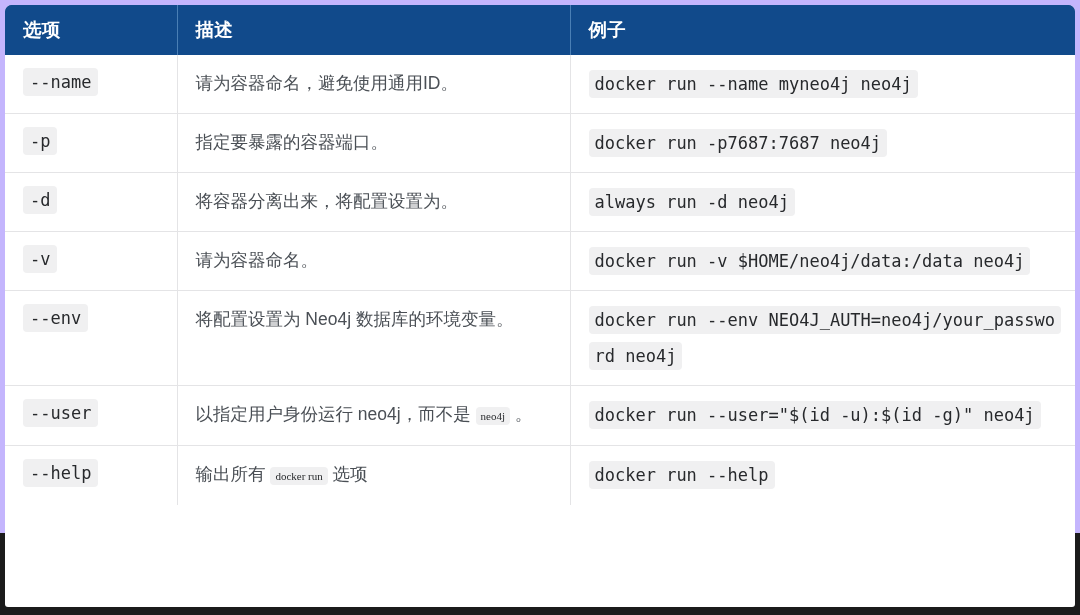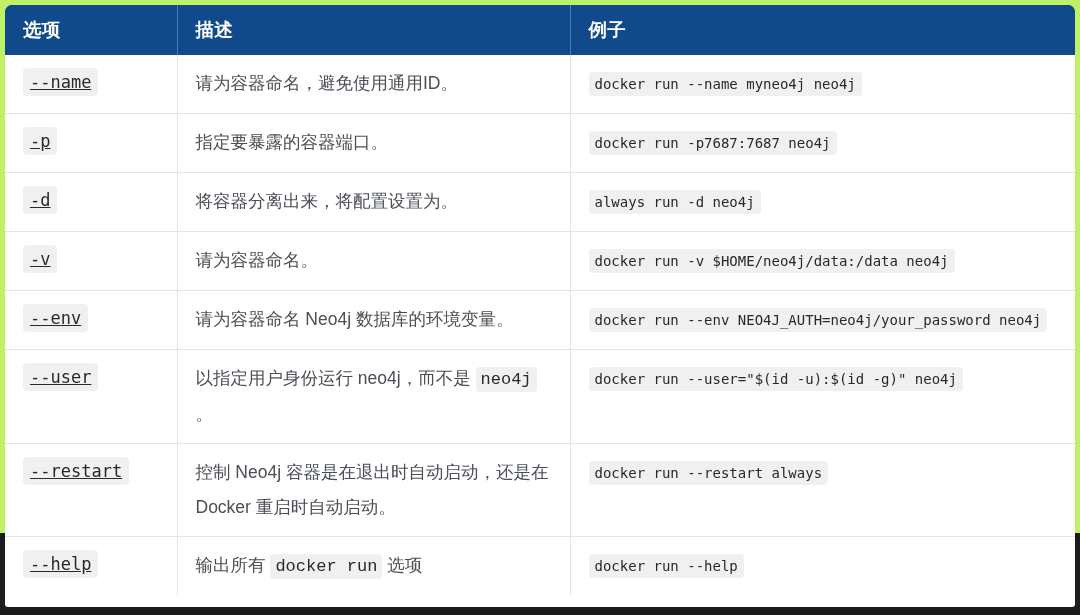--- a/index.html
+++ b/index.html
@@ -12,21 +12,21 @@
     width: 1080px;
     height: 615px;
     font-family: "Liberation Sans", sans-serif;
     overflow: hidden;
   }
 
   .page {
     position: relative;
     width: 1080px;
     height: 533px;
-    background: #bef264;
+    background: #c4b5fd;
     padding: 5px 0 4px 5px;
   }
 
   .table-wrap {
     position: relative;
     width: 1070px;
     height: 602px;
     background: #ffffff;
     border-radius: 7px 7px 3px 3px;
     overflow: hidden;
@@ -78,43 +78,42 @@
     font-family: "Liberation Sans", sans-serif;
     word-break: break-all;
   }
 
   
   code, .chip {
     font-family: "DejaVu Sans Mono", "Liberation Mono", monospace;
     background: #f0f0f1;
     border-radius: 4px;
     color: #27292c;
-    text-decoration: underline;
   }
   .chip {
     display: inline;
     font-size: 17px;
     padding: 4px 7px;
     line-height: 30px;
     white-space: nowrap;
   }
   .desc .chip-inline {
-    font-family: Liberation Mono, monospace;
+    font-family: Liberation Serif, serif;
     background: #f0f0f1;
     border-radius: 4px;
     color: #27292c;
-    font-size: 17px;
+    font-size: 11px;
     padding: 3px 5px;
     word-break: break-all;
   }
 
   
   .example {
     font-family: "DejaVu Sans Mono", "Liberation Mono", monospace;
-    font-size: 14px;
+    font-size: 17px;
     line-height: 36px;
     color: #27292c;
     word-break: break-all;
   }
   .example .chip-ex {
     background: #f0f0f1;
     border-radius: 4px;
     padding: 4px 6px;
     box-decoration-break: clone;
     -webkit-box-decoration-break: clone;
@@ -173,42 +172,33 @@
             <td>
               <div class="desc"><span>请为容器命名。</span></div>
             </td>
             <td>
               <div class="example"><span class="chip-ex">docker run -v $HOME/neo4j/data:/data neo4j</span></div>
             </td>
           </tr>
           <tr>
             <td class="opt-cell"><span class="chip">--env</span></td>
             <td>
-              <div class="desc"><span>请为容器命名 Neo4j 数据库的环境变量。</span></div>
+              <div class="desc"><span>将配置设置为 Neo4j 数据库的环境变量。</span></div>
             </td>
             <td>
               <div class="example"><span class="chip-ex">docker run --env NEO4J_AUTH=neo4j/your_password neo4j</span></div>
             </td>
           </tr>
           <tr>
             <td class="opt-cell"><span class="chip">--user</span></td>
             <td>
               <div class="desc"><span>以指定用户身份运行 neo4j，而不是 </span><span class="chip-inline">neo4j</span><span> 。</span></div>
             </td>
             <td>
               <div class="example"><span class="chip-ex">docker run --user="$(id -u):$(id -g)" neo4j</span></div>
-            </td>
-          </tr>
-          <tr>
-            <td class="opt-cell"><span class="chip">--restart</span></td>
-            <td>
-              <div class="desc"><span>控制 Neo4j 容器是在退出时自动启动，还是在 Docker 重启时自动启动。</span></div>
-            </td>
-            <td>
-              <div class="example"><span class="chip-ex">docker run --restart always</span></div>
             </td>
           </tr>
           <tr>
             <td class="opt-cell"><span class="chip">--help</span></td>
             <td>
               <div class="desc"><span>输出所有 </span><span class="chip-inline">docker run</span><span> 选项</span></div>
             </td>
             <td>
               <div class="example"><span class="chip-ex">docker run --help</span></div>
             </td>

